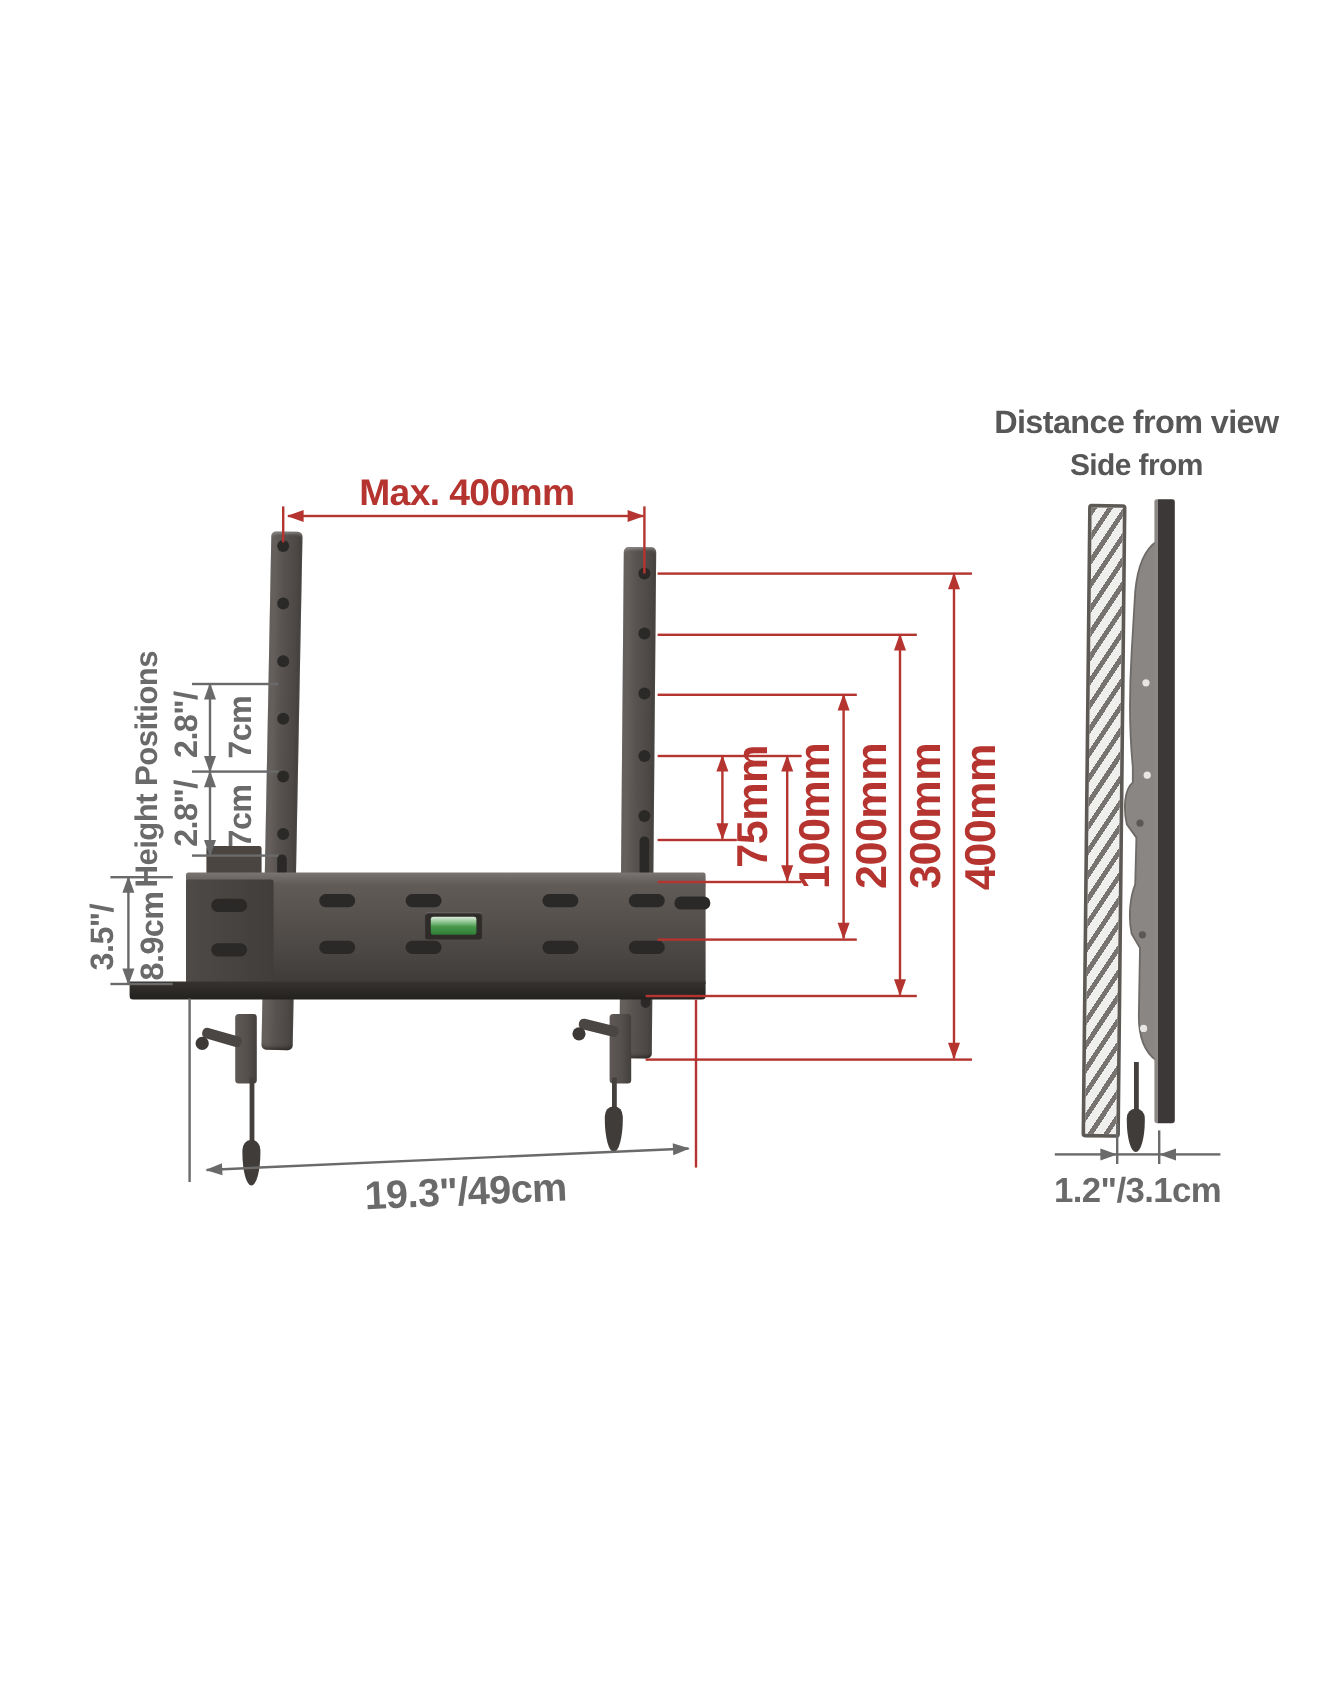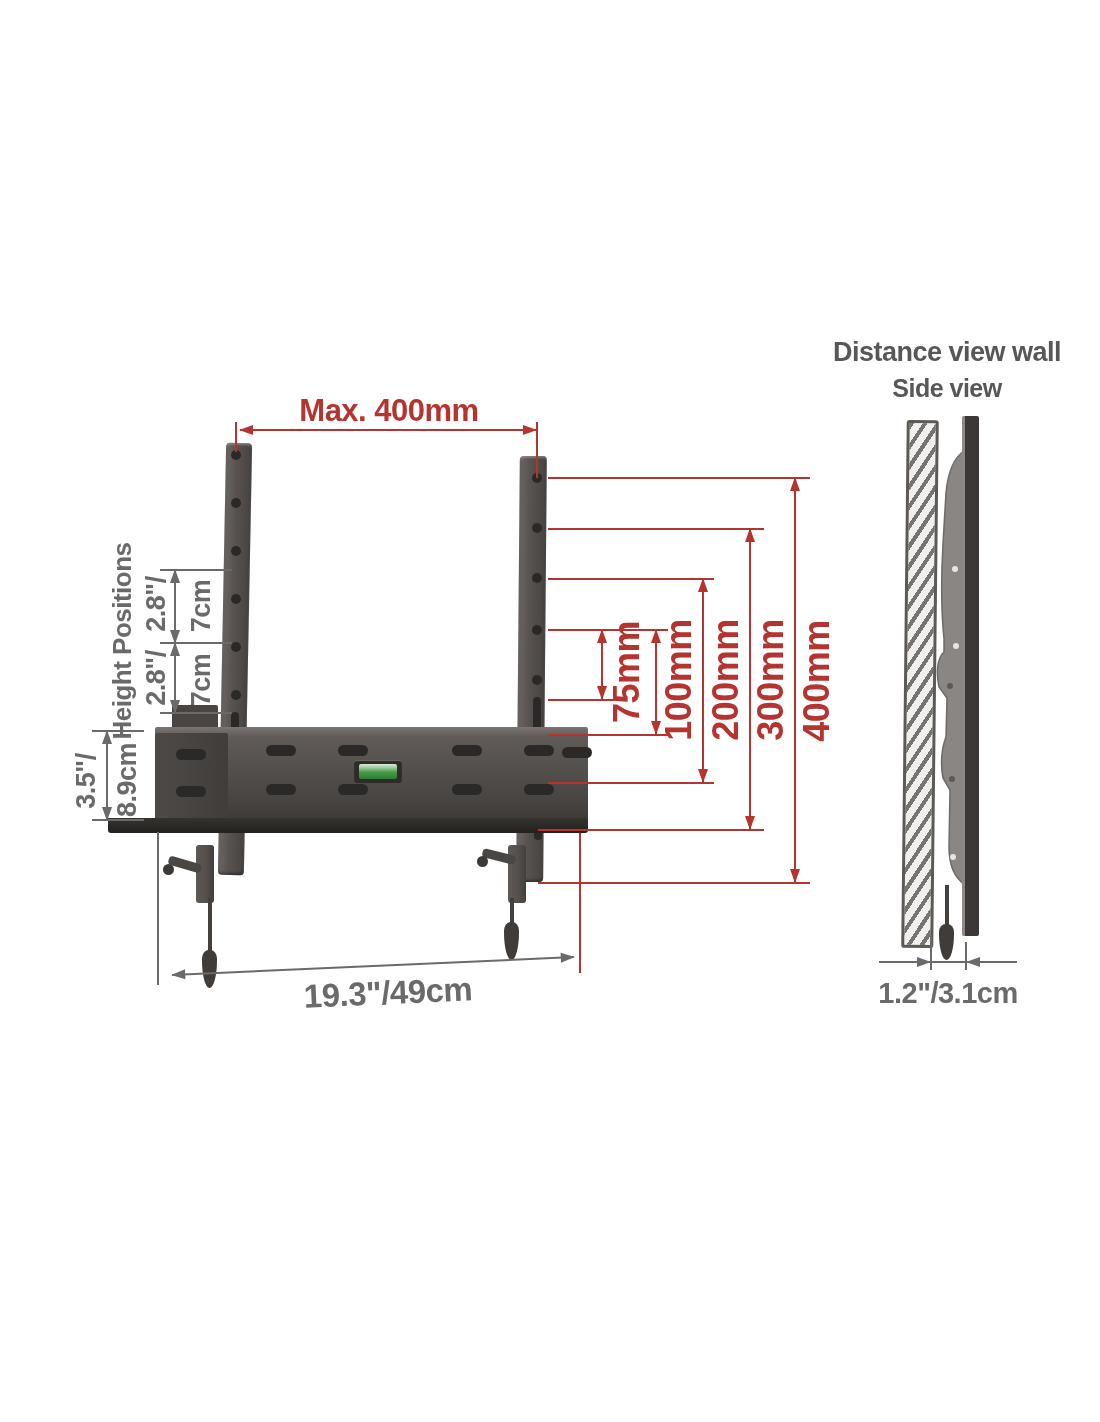--- a/index.html
+++ b/index.html
@@ -163,22 +163,22 @@
     <div class="vline gray" style="left:157px;top:832px;height:153px;"></div>
     <div class="vline red" style="left:579px;top:833px;height:140px;"></div>
     <div class="hline gray" style="left:172px;top:965px;width:402px;transform:rotate(-2.55deg);transform-origin:50% 50%;">
       <span class="a a-left"></span>
         <span class="a a-right"></span>
     </div>
     <div class="clabel gray-label" style="left:388px;top:993px;font-size:33px;transform:translate(-50%,-50%) rotate(-2.5deg);">19.3"/49cm</div>
   </div>
 
   <div>
-    <div class="clabel" style="left:947px;top:352px;font-size:27px;color:var(--title-gray,#575757);">Distance view wall</div>
-    <div class="clabel" style="left:947px;top:388px;font-size:25px;color:var(--title-gray,#575757);">Side view</div>
+    <div class="clabel" style="left:947px;top:352px;font-size:27px;color:var(--title-gray,#575757);">Distance from view</div>
+    <div class="clabel" style="left:947px;top:388px;font-size:25px;color:var(--title-gray,#575757);">Side from</div>
 
     <div class="ladder" style="left:904px;top:420px;width:26px;height:522px;transform:rotate(0.6deg);"></div>
 
     <svg class="abs" style="left:933px;top:449px;" width="32" height="440" viewBox="0 0 32 440">
       <path d="M31,2 C22,8 15,22 13,44 L10,95 C8,130 8,160 11,190 L11,203 C4,209 3,224 6,238 L14,249 L13,288 C9,298 7,314 10,329 L17,341 L16,398 C16,415 21,428 31,435 Z" fill="#8a8683" stroke="#6e6a67" stroke-width="1.5"></path>
       <circle cx="22" cy="120" r="3" fill="#e8e6e4"></circle>
       <circle cx="23" cy="197" r="3" fill="#e8e6e4"></circle>
       <circle cx="17" cy="237" r="3" fill="#5c5855"></circle>
       <circle cx="19" cy="330" r="3" fill="#5c5855"></circle>
       <circle cx="20" cy="408" r="3" fill="#e8e6e4"></circle>

